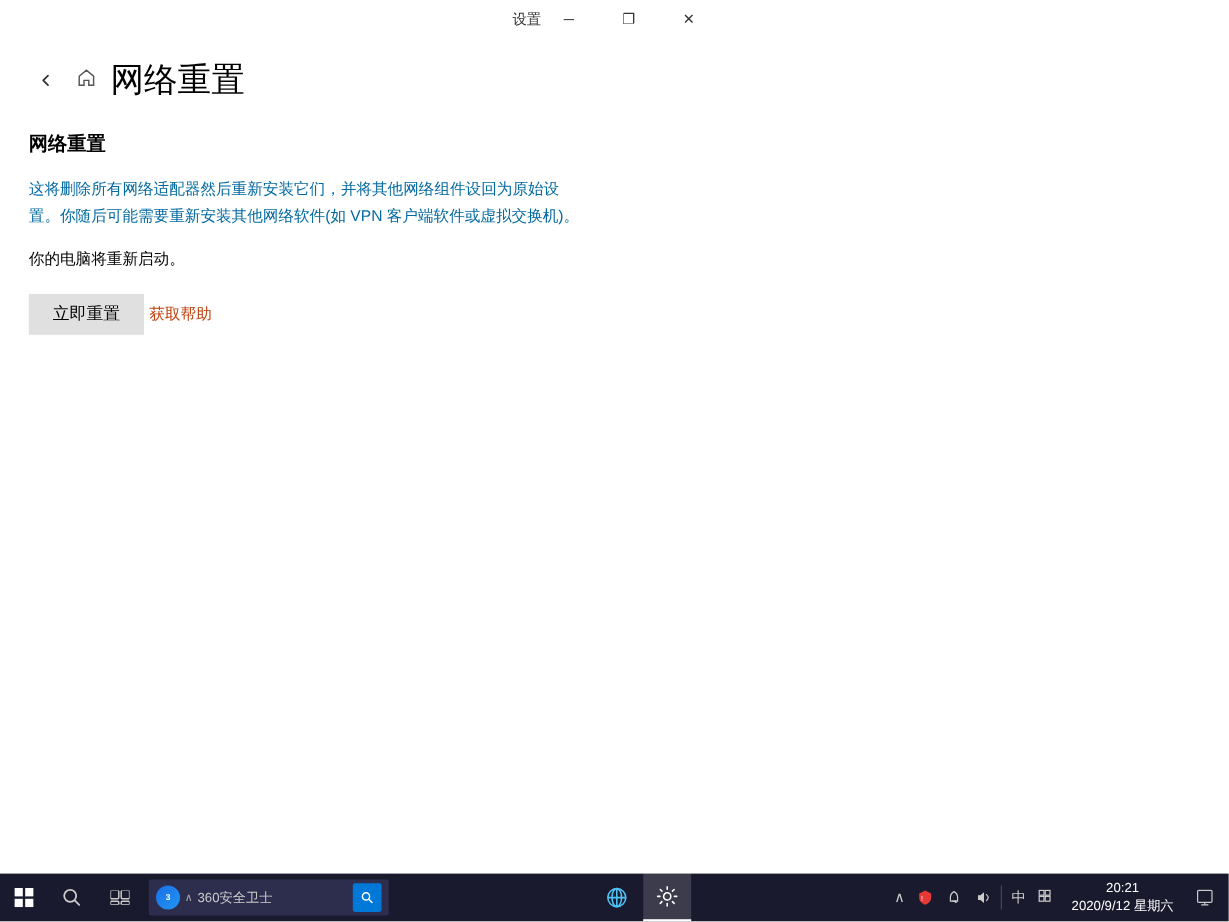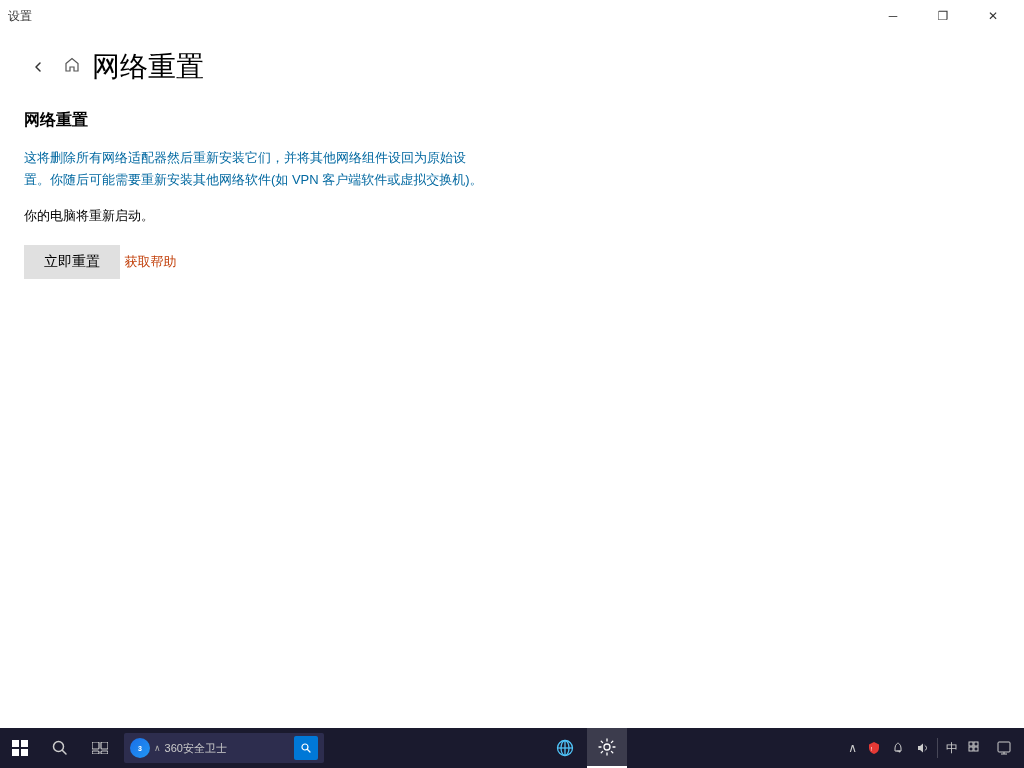--- a/index.html
+++ b/index.html
@@ -11,21 +11,21 @@
       overflow: hidden;
       position: relative;
     }
 
     
     .title-bar {
       height: 32px;
       background: #fff;
       display: flex;
       align-items: center;
-      justify-content: space-between;
+      justify-content: center;
       padding: 0 8px;
       border-bottom: none;
     }
     .title-bar-left {
       display: flex;
       align-items: center;
       gap: 8px;
       font-size: 12px;
       color: #333;
     }
@@ -407,20 +407,24 @@
 
     <div class="tray-icon">
       <svg width="14" height="14" viewBox="0 0 14 14" fill="none">
         <rect x="1" y="1" width="4" height="4" stroke="#ccc" stroke-width="1"></rect>
         <rect x="6" y="1" width="4" height="4" stroke="#ccc" stroke-width="1"></rect>
         <rect x="1" y="6" width="4" height="4" stroke="#ccc" stroke-width="1"></rect>
         <rect x="6" y="6" width="4" height="4" stroke="#ccc" stroke-width="1"></rect>
       </svg>
     </div>
 
+    <div class="clock">
+      <span>20:21</span>
+      <span>2020/9/12 星期六</span>
+    </div>
 
     <div class="notification-btn">
       <svg width="14" height="14" viewBox="0 0 14 14" fill="none">
         <rect x="1" y="1" width="12" height="10" rx="1" stroke="#ccc" stroke-width="1"></rect>
         <line x1="4" y1="13" x2="10" y2="13" stroke="#ccc" stroke-width="1"></line>
         <line x1="7" y1="11" x2="7" y2="13" stroke="#ccc" stroke-width="1"></line>
       </svg>
     </div>
   </div>
 </div>

